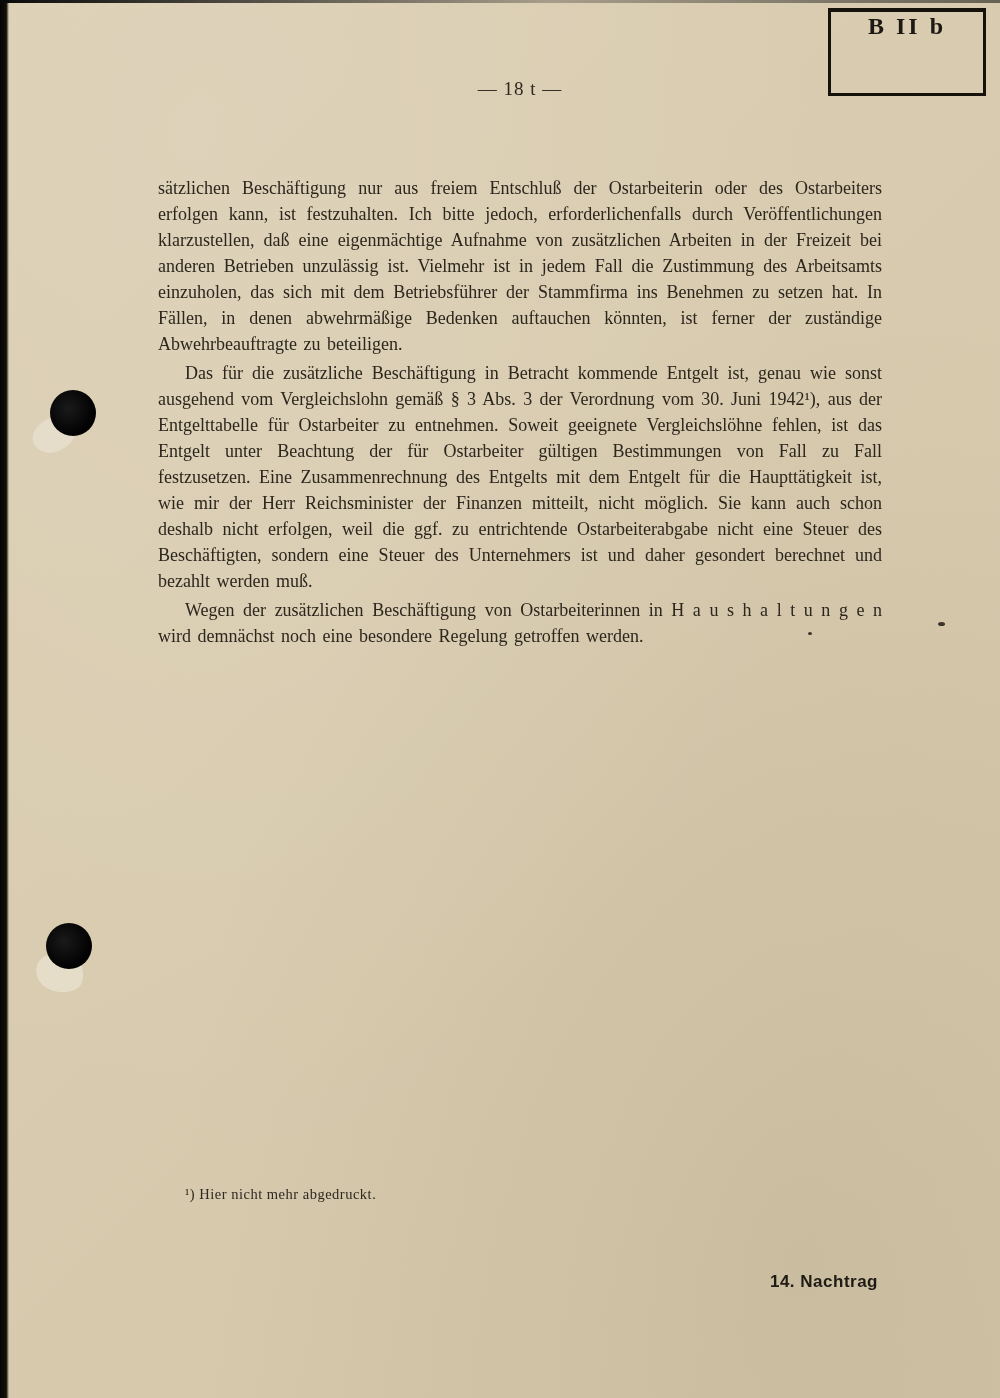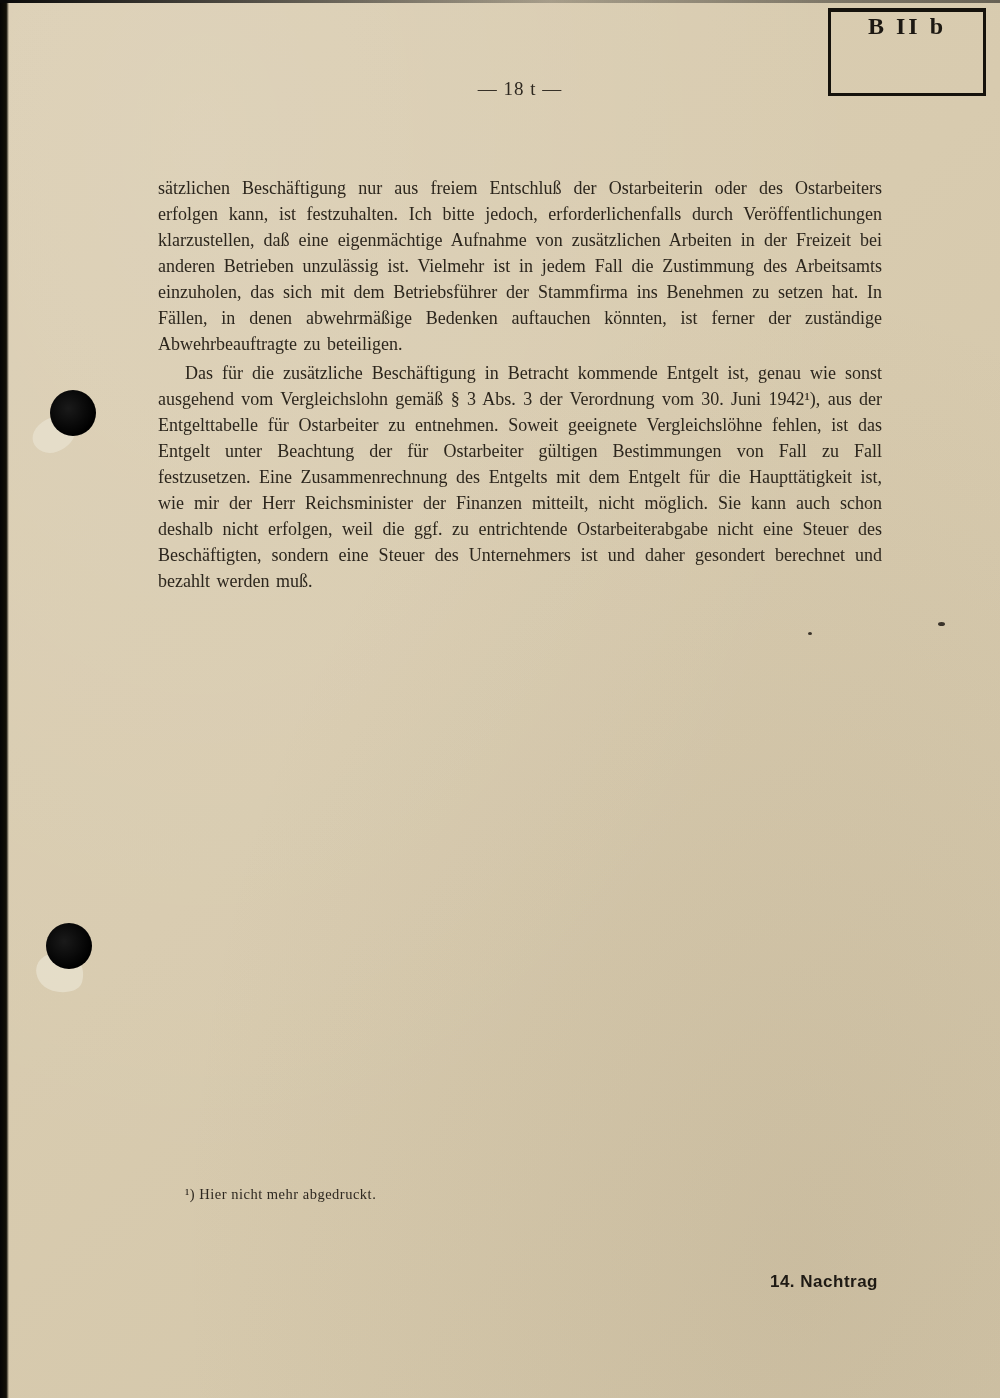--- a/index.html
+++ b/index.html
@@ -138,20 +138,21 @@
 
 <div class="page-number">— 18 t —</div>
 
 <div class="section-box">
   <span class="section-label">B II b</span>
 </div>
 
 <div class="body-text">
   <p>sätzlichen Beschäftigung nur aus freiem Entschluß der Ostarbeiterin oder des Ostarbeiters erfolgen kann, ist festzuhalten. Ich bitte jedoch, erforderlichenfalls durch Veröffentlichungen klarzustellen, daß eine eigenmächtige Aufnahme von zusätzlichen Arbeiten in der Freizeit bei anderen Betrieben unzulässig ist. Vielmehr ist in jedem Fall die Zustimmung des Arbeitsamts einzuholen, das sich mit dem Betriebsführer der Stammfirma ins Benehmen zu setzen hat. In Fällen, in denen abwehrmäßige Bedenken auftauchen könnten, ist ferner der zuständige Abwehrbeauftragte zu beteiligen.</p>
   <p class="indent">Das für die zusätzliche Beschäftigung in Betracht kommende Entgelt ist, genau wie sonst ausgehend vom Vergleichslohn gemäß § 3 Abs. 3 der Verordnung vom 30. Juni 1942¹), aus der Entgelttabelle für Ostarbeiter zu entnehmen. Soweit geeignete Vergleichslöhne fehlen, ist das Entgelt unter Beachtung der für Ostarbeiter gültigen Bestimmungen von Fall zu Fall festzusetzen. Eine Zusammenrechnung des Entgelts mit dem Entgelt für die Haupttätigkeit ist, wie mir der Herr Reichsminister der Finanzen mitteilt, nicht möglich. Sie kann auch schon deshalb nicht erfolgen, weil die ggf. zu entrichtende Ostarbeiterabgabe nicht eine Steuer des Beschäftigten, sondern eine Steuer des Unternehmers ist und daher gesondert berechnet und bezahlt werden muß.</p>
+  <p class="indent">Wegen der zusätzlichen Beschäftigung von Ostarbeiterinnen in H a u s h a l t u n g e n wird demnächst noch eine besondere Regelung getroffen werden.</p>
 </div>
 
 <div class="footnote">¹) Hier nicht mehr abgedruckt.</div>
 
 <div class="footer-label">14. Nachtrag</div>
 
 <div class="tear tear-1"></div>
 <div class="tear tear-2"></div>
 <div class="punch-hole hole-1"></div>
 <div class="punch-hole hole-2"></div>

